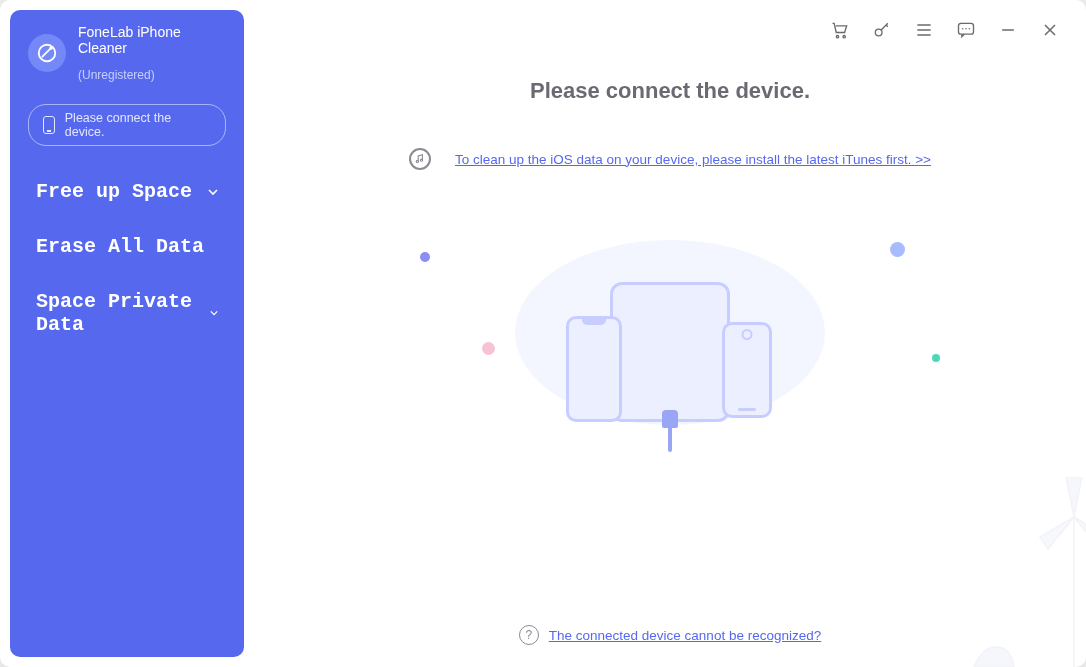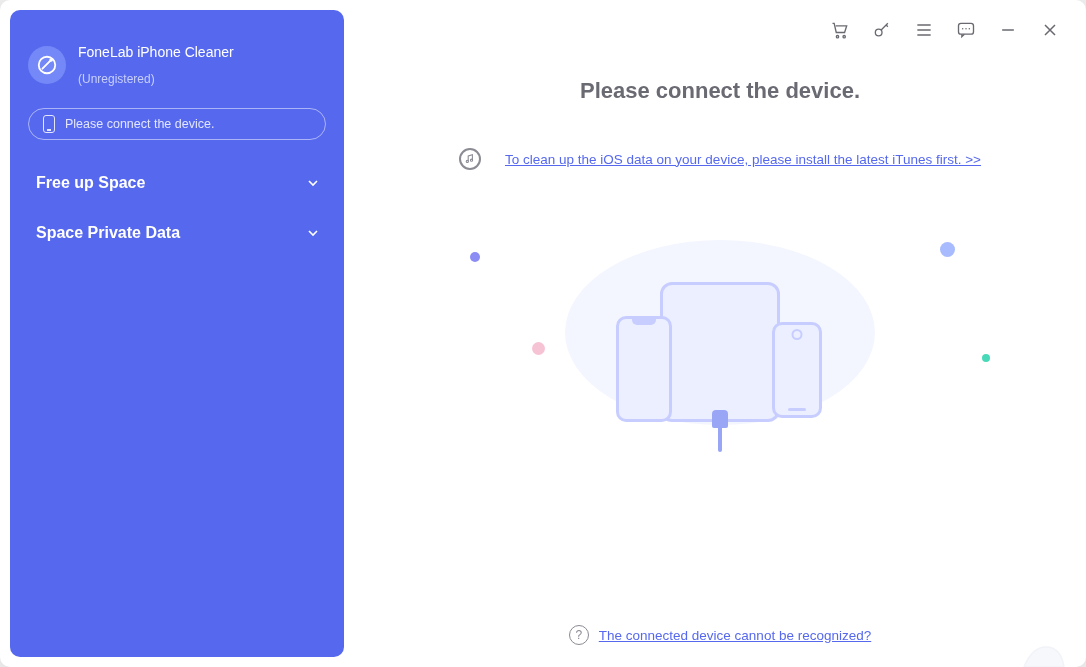--- a/index.html
+++ b/index.html
@@ -15,24 +15,24 @@
     width: 1086px;
     height: 667px;
     background: #ffffff;
     border-radius: 10px;
     overflow: hidden;
     display: flex;
     box-shadow: 0 4px 30px rgba(0,0,0,0.1);
     position: relative;
   }
   .sidebar {
-    width: 334px;
+    width: 234px;
     background: #5669ee;
     color: #ffffff;
-    padding: 24px 0;
+    padding: 4px 0;
     border-radius: 10px;
     flex-shrink: 0;
     margin: 10px;
   }
   .brand {
     display: flex;
     align-items: center;
     padding: 10px 18px 14px 18px;
   }
   .brand-logo {
@@ -78,23 +78,24 @@
     width: 4px;
     height: 1.2px;
     background: #e2e6ff;
   }
   .nav { margin-top: 10px; }
   .nav-item {
     display: flex;
     align-items: center;
     justify-content: space-between;
     padding: 16px 26px;
-    font-size: 16px;
+    font-size: 20px;
     font-weight: 600;
     cursor: pointer;
+    font-family: Liberation Mono, monospace;
   }
   .nav-chevron {
     width: 10px;
     height: 10px;
   }
   .main {
     flex: 1;
     position: relative;
     overflow: hidden;
   }
@@ -313,20 +314,23 @@
       <span class="pill-icon"></span>
       <span>Please connect the device.</span>
     </div>
 
     <nav class="nav">
       <div class="nav-item">
         <span>Free up Space</span>
         <svg class="nav-chevron" viewBox="0 0 10 10" fill="none" stroke="#fff" stroke-width="1.6">
             <path d="M1 3l4 4 4-4"></path>
           </svg>
+      </div>
+      <div class="nav-item">
+        <span>Erase All Data</span>
       </div>
       <div class="nav-item">
         <span>Space Private Data</span>
         <svg class="nav-chevron" viewBox="0 0 10 10" fill="none" stroke="#fff" stroke-width="1.6">
             <path d="M1 3l4 4 4-4"></path>
           </svg>
       </div>
     </nav>
   </aside>
 

